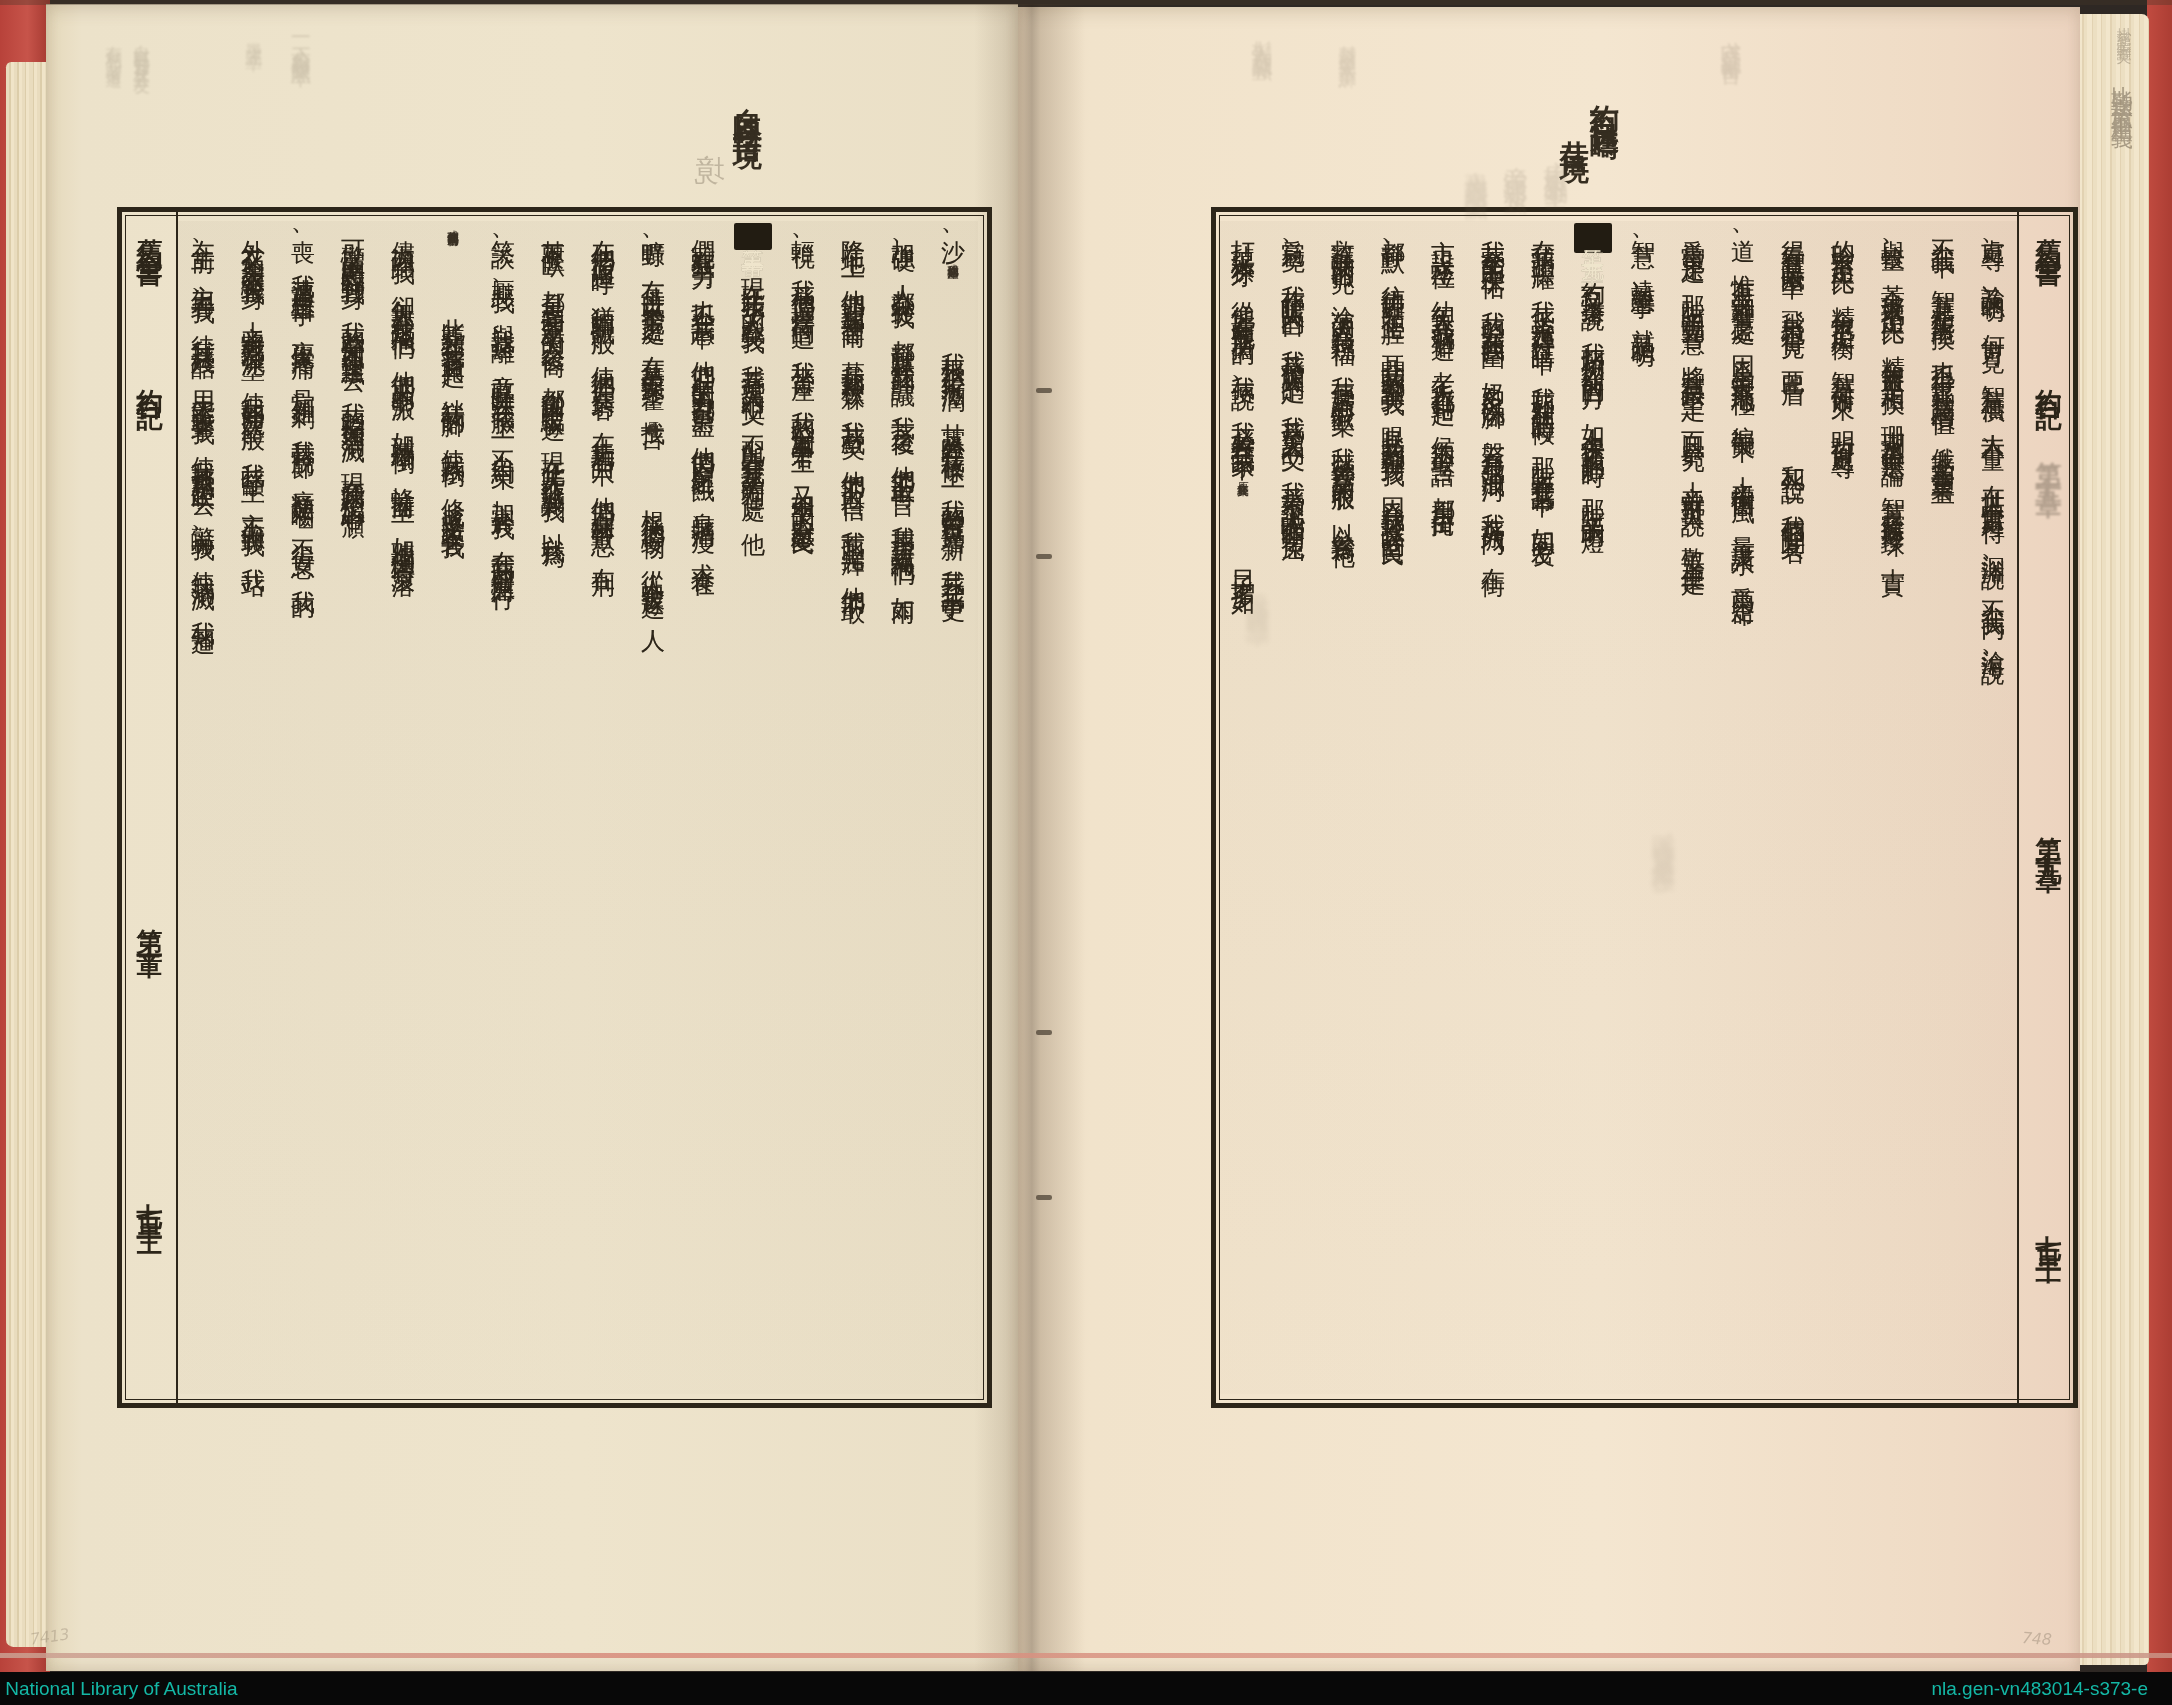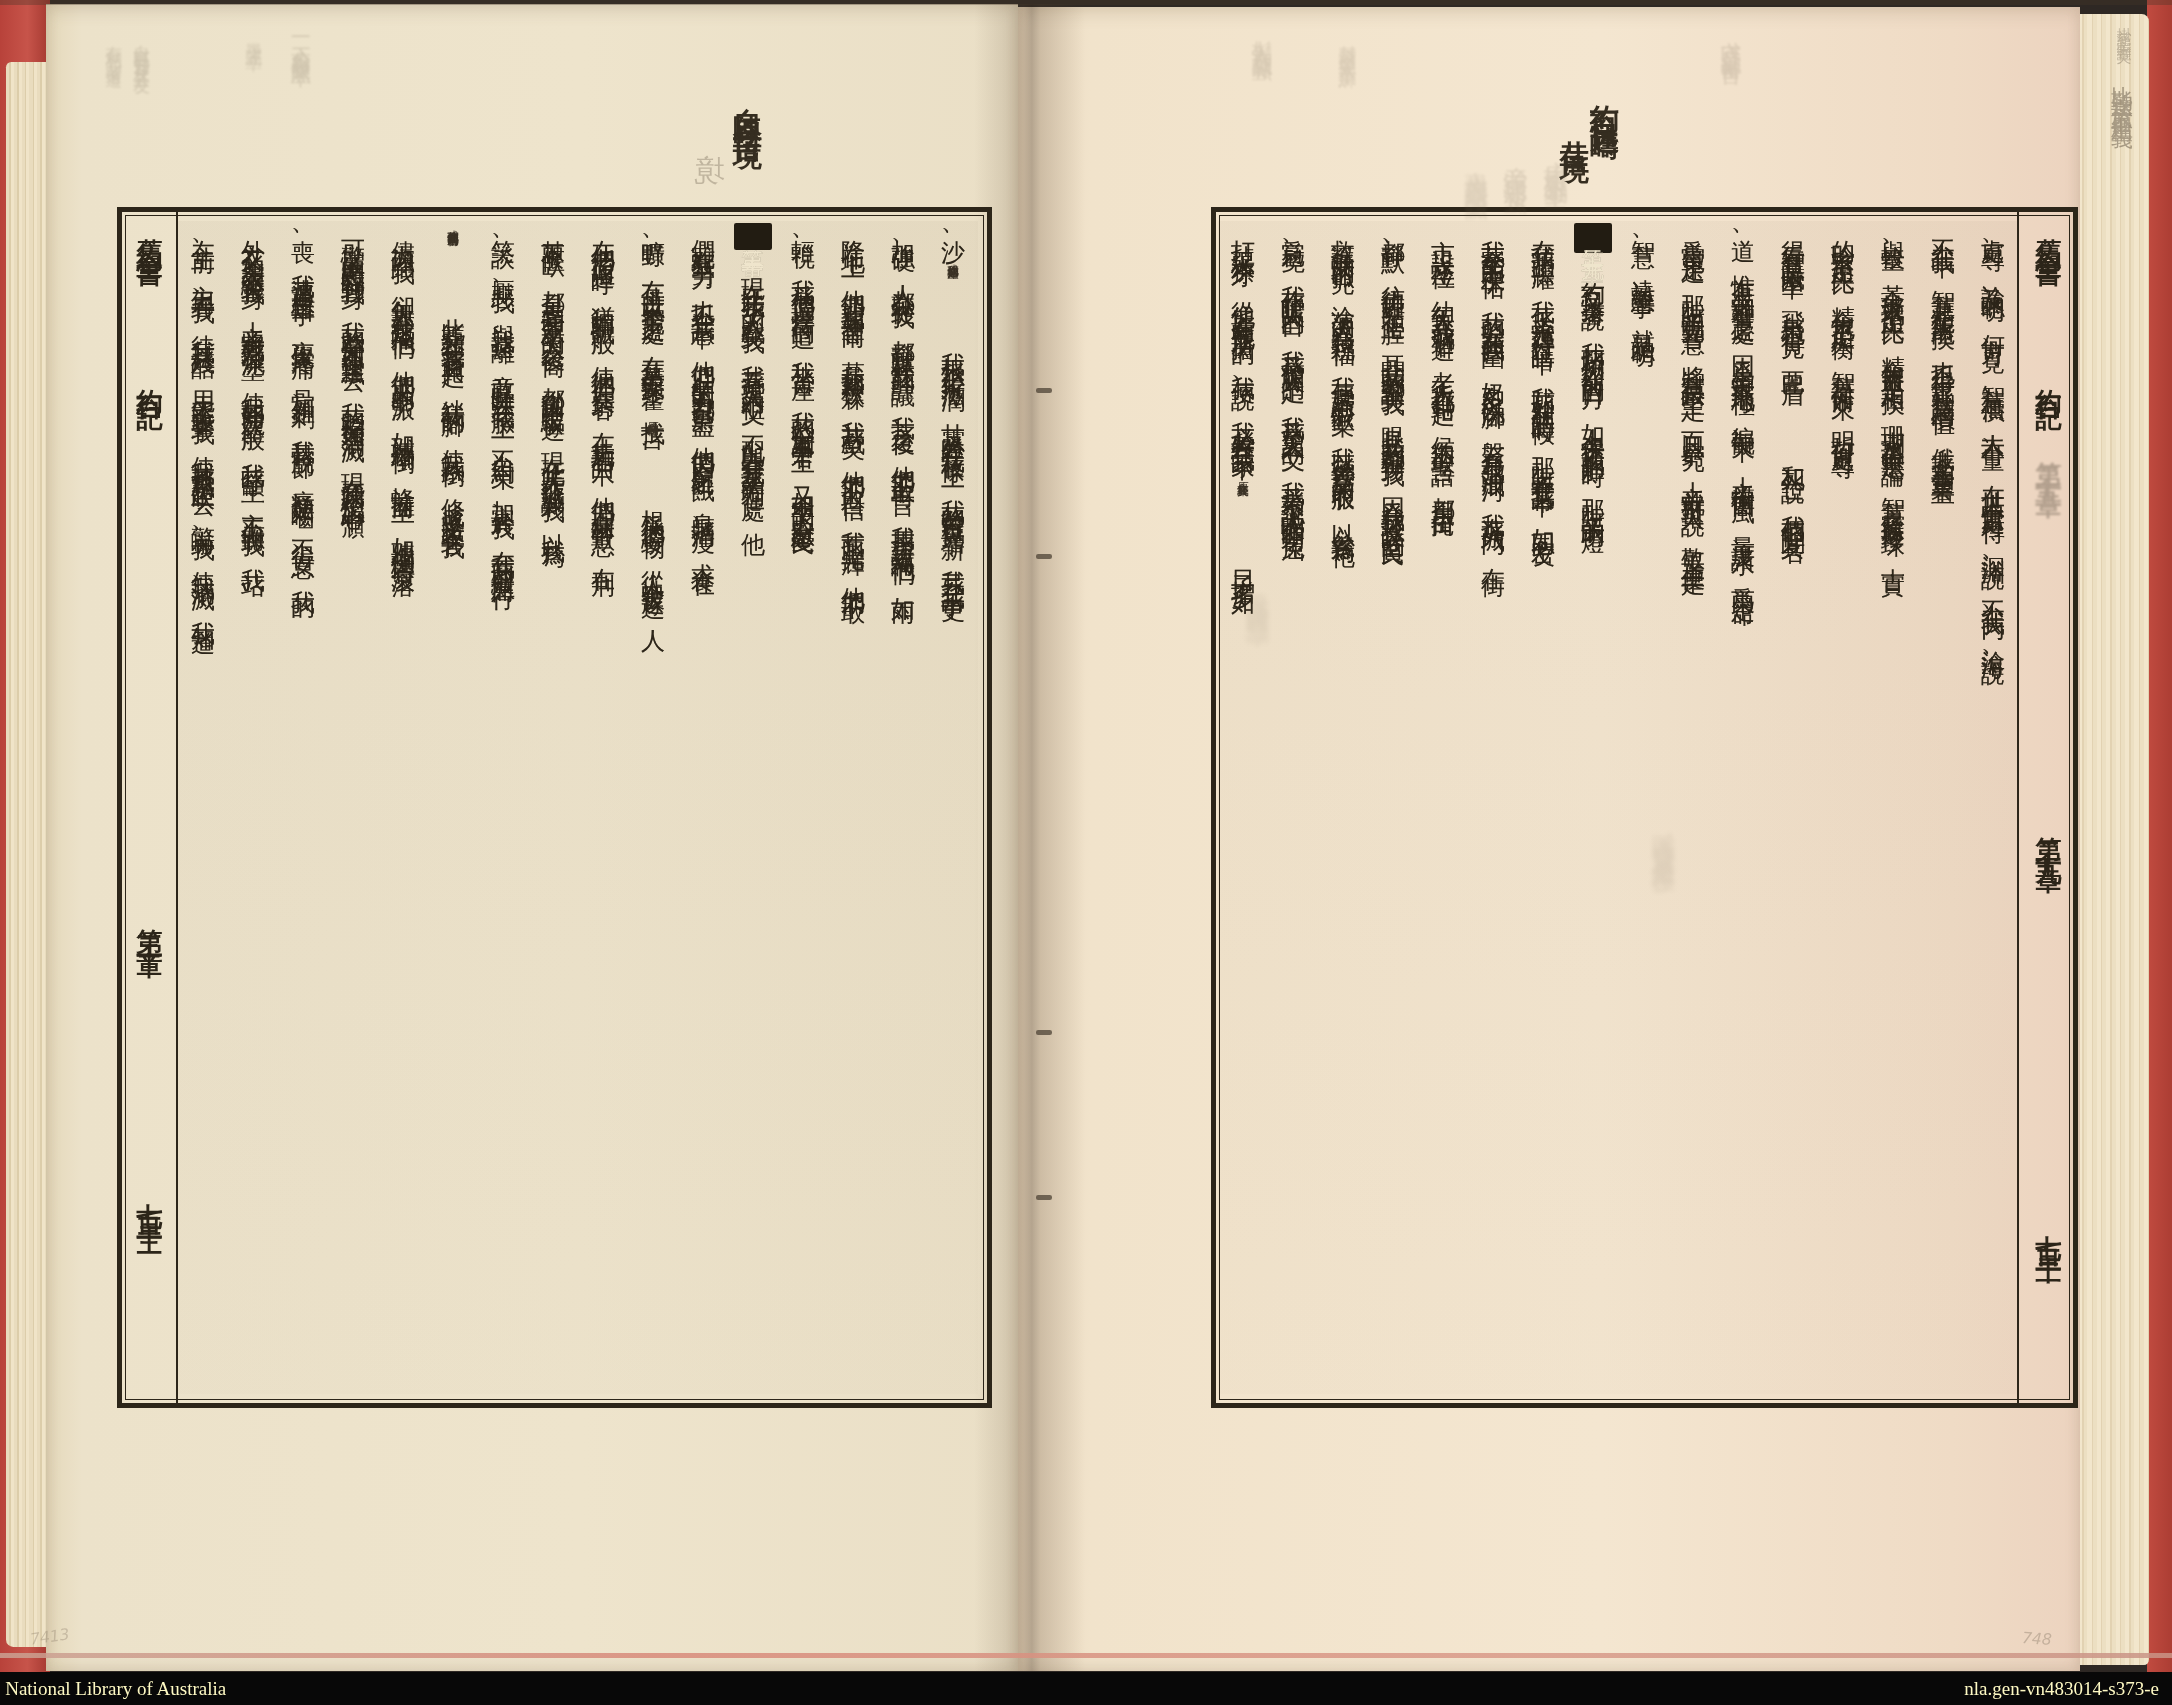--- a/index.html
+++ b/index.html
@@ -51,22 +51,22 @@
     padding:8.3px 0 6.3px 0;margin:2.1px 0 9.4px 0;border-radius:2.1px;
     font-size:23px;line-height:38px;letter-spacing:3.1px;}
   .note{display:inline-block;width:29px;height:78px;font-size:11.5px;line-height:14px;
     letter-spacing:0.5px;color:#3a3124;text-shadow:none;}
 
   .ghost{position:absolute;writing-mode:vertical-rl;text-orientation:upright;
     color:#6f6250;white-space:nowrap;pointer-events:none;}
 
   
   .footer{left:0;top:1672px;width:2172px;height:33px;background:#080808;}
-  .footer span{position:absolute;top:0;line-height:33px;font-size:19px;color:#fef9c3;
-    font-family:Liberation Serif, serif;}
+  .footer span{position:absolute;top:0;line-height:33px;font-size:19px;color:#14b8a6;
+    font-family:Liberation Sans, sans-serif;}
   .pinkline{left:0;top:1653px;width:2172px;height:4.7px;
     background:linear-gradient(90deg,#caa192,#d88a7a 30%,#d99a89 70%,#c99486);opacity:.85;}
   .topshade{left:0;top:0;width:2172px;height:5.2px;background:rgba(70,55,40,.35);}
   .pencil{position:absolute;color:#8a7b68;font-size:15.6px;font-style:italic;}
 </style>
 </head>
 <body>
 
 <div class="abs cover-left"></div>
 <div class="abs cover-right"></div>
@@ -137,21 +137,21 @@
     <div class="col">打掉惡人獠牙、從他牙齒奪他所搶的、我便說、我必善終在我家中、<span class="note">原文作終於我巢</span>日子增多如</div>
   </div>
 
 <div class="pencil" style="left:30px;top:1628px;transform:rotate(-8deg);opacity:.35;">7413</div>
 <div class="pencil" style="left:2022px;top:1630px;transform:rotate(4deg);opacity:.4;">748</div>
 
 <div class="abs pinkline"></div>
 
 <div class="abs footer">
   <span style="left:5.2px;">National Library of Australia</span>
-  <span style="right:13px;">nla.gen-vn483014-s373-e</span>
+  <span style="right:24px;">nla.gen-vn483014-s373-e</span>
 </div>
 
 <div class="ghost" style="left: 2107px; top: 68px; font-size: 22px; opacity: 0.55; letter-spacing: 4.2px; filter: blur(0.5px);">比勒達言於主前不足稱義</div>
 <div class="ghost" style="left: 2114px; top: 15.6px; font-size: 14.6px; opacity: 0.38; letter-spacing: 4.2px; filter: blur(0.5px);">掛慈悲主顯莫</div>
 <div class="ghost" style="left: 1716px; top: 27px; font-size: 20px; opacity: 0.2; letter-spacing: 4.2px; filter: blur(1px); transform: scaleX(-1);">約百章騙當哲</div>
 <div class="ghost" style="left: 1539px; top: 142px; font-size: 24px; opacity: 0.17; letter-spacing: 4.2px; filter: blur(1px); transform: scaleX(-1);">自言亦謡諁進士</div>
 <div class="ghost" style="left: 1499px; top: 147px; font-size: 24px; opacity: 0.17; letter-spacing: 4.2px; filter: blur(1px); transform: scaleX(-1);">帝能力無夢迹涯</div>
 <div class="ghost" style="left: 1460px; top: 152px; font-size: 24px; opacity: 0.16; letter-spacing: 4.2px; filter: blur(1.6px); transform: scaleX(-1);">廣大難以測度淵</div>
 <div class="ghost" style="left: 1247px; top: 24px; font-size: 20px; opacity: 0.2; letter-spacing: 4.2px; filter: blur(1px); transform: scaleX(-1);">誹謗人章騙貹</div>
 <div class="ghost" style="left: 1335px; top: 31px; font-size: 17.7px; opacity: 0.18; letter-spacing: 4.2px; filter: blur(1px); transform: scaleX(-1);">轉爲晦惡人革職</div>

